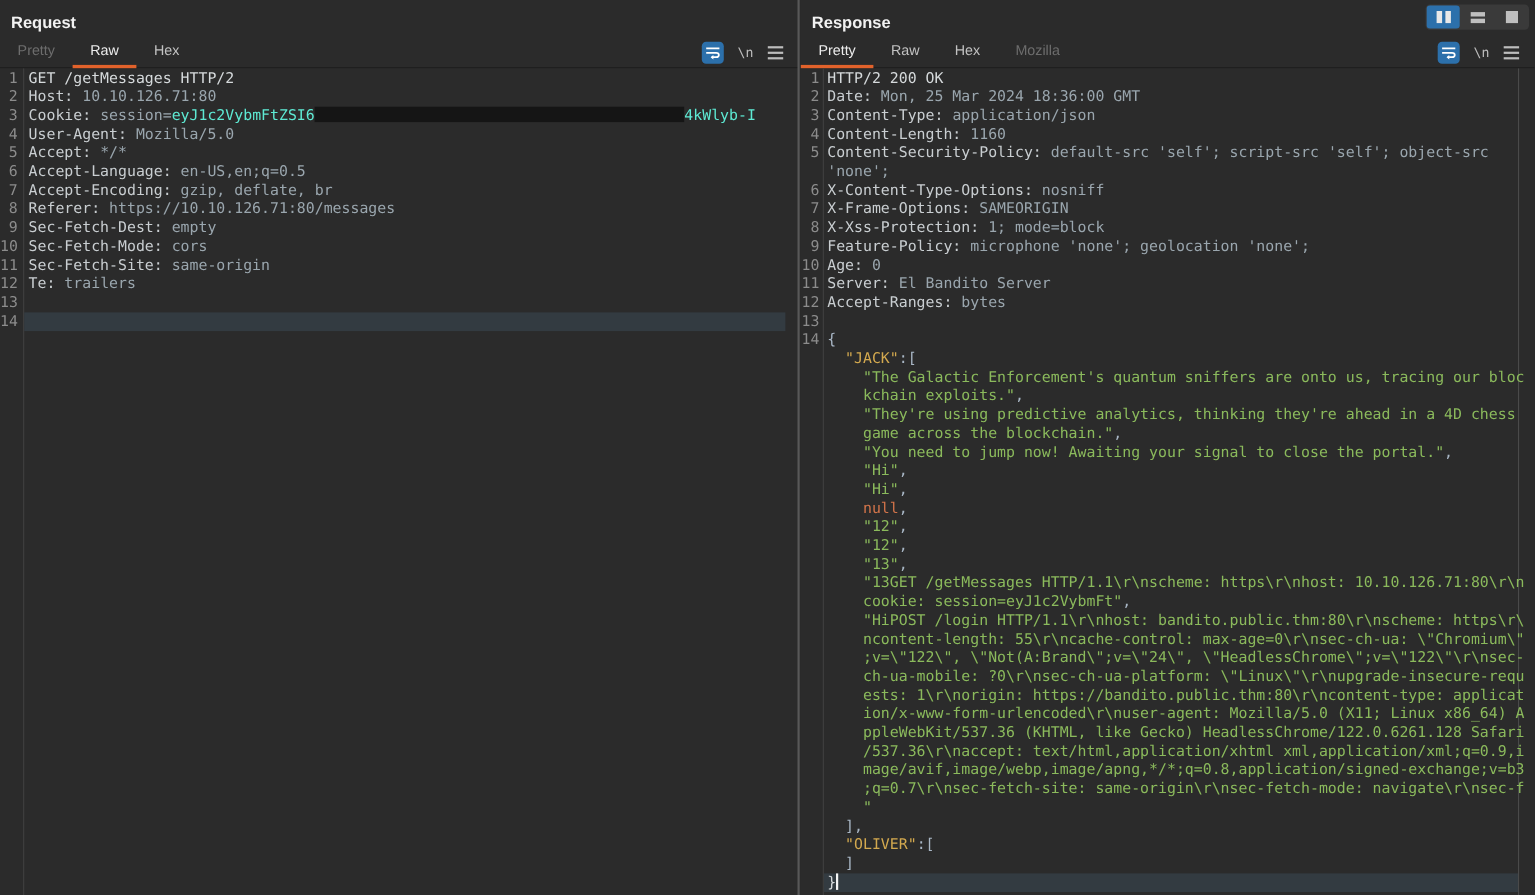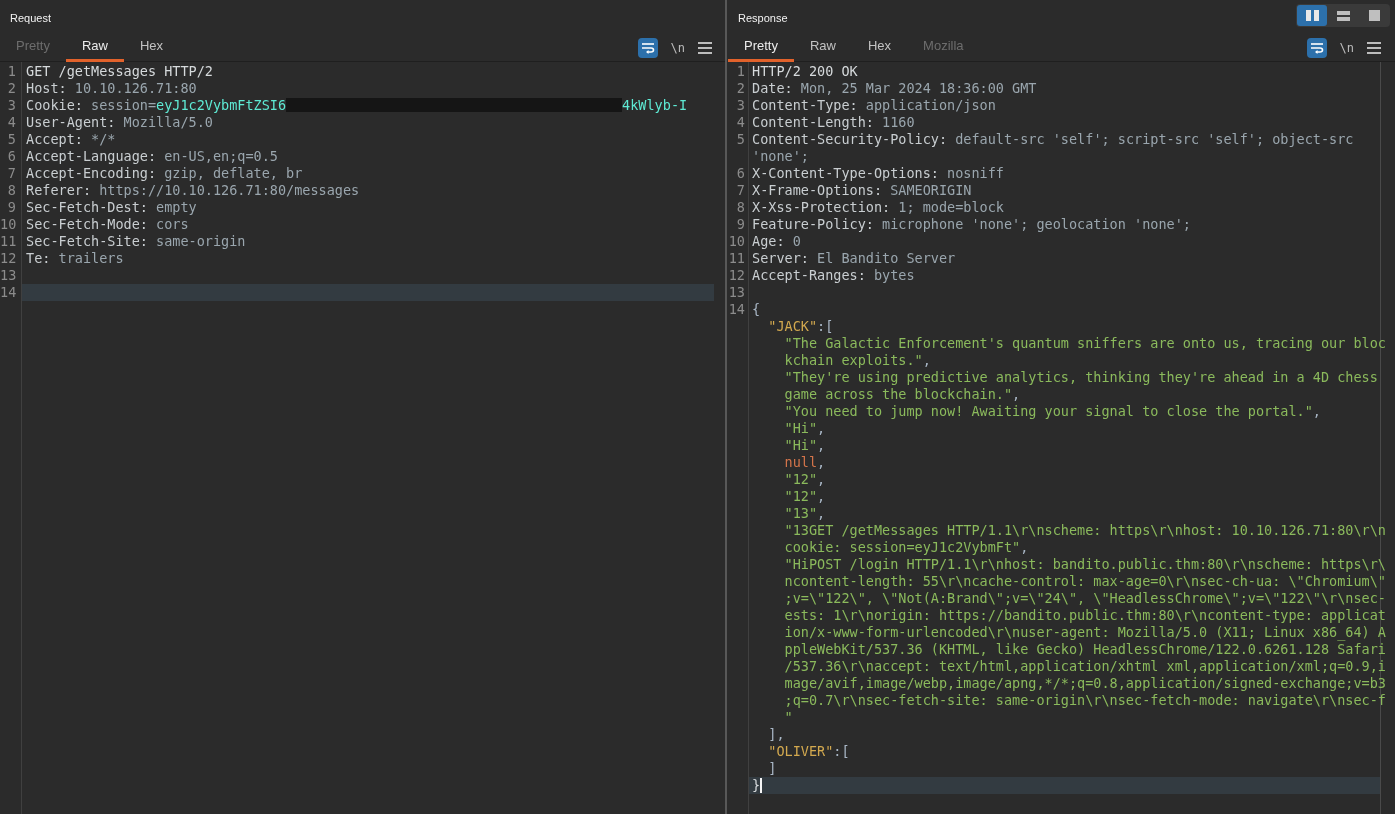--- a/index.html
+++ b/index.html
@@ -3,21 +3,21 @@
 <meta charset="utf-8">
 <style>
   * { margin:0; padding:0; box-sizing:border-box; }
   html,body { width:1395px; height:814px; overflow:hidden; background:#2b2b2b;
     font-family:"Liberation Sans", sans-serif; }
   .panel { position:absolute; top:0; bottom:0; background:#2b2b2b; }
   #request-panel { left:0; width:726px; }
   #response-panel { left:728px; width:667px; }
   #panel-divider { position:absolute; left:725px; top:0; bottom:0; width:2px; background:#585858; cursor:col-resize; }
 
-  .panel-title { position:absolute; left:10px; top:12px; font-size:11px; font-weight:normal; color:#f2f2f2; }
+  .panel-title { position:absolute; left:10px; top:12px; font-size:15px; font-weight:bold; color:#f2f2f2; }
 
   .tabbar { position:absolute; left:0; right:0; top:36px; height:26px; display:flex; align-items:flex-end;
     border-bottom:1px solid #1f1f1f; }
   .tab { padding:4px 16px 6px 16px; font-size:13px; color:#c2c2c2; cursor:pointer; border-bottom:3px solid transparent; margin-bottom:-1px; }
   .tab.active { color:#ececec; border-bottom:3px solid #e2622b; }
   .tab.disabled { color:#6d6d6d; }
 
   .toolbar-icons { position:absolute; top:36px; height:24px; display:flex; align-items:center; gap:13px; }
   #request-panel .toolbar-icons { right:14px; }
   #response-panel .toolbar-icons { right:14px; }
@@ -160,20 +160,21 @@
       <div class="code-row"><span class="gutter-num"></span><span class="code-text"><span class="c-s">    "Hi"</span><span class="c-c">,</span></span></div>
       <div class="code-row"><span class="gutter-num"></span><span class="code-text"><span class="c-c">    </span><span class="c-u">null</span><span class="c-c">,</span></span></div>
       <div class="code-row"><span class="gutter-num"></span><span class="code-text"><span class="c-s">    "12"</span><span class="c-c">,</span></span></div>
       <div class="code-row"><span class="gutter-num"></span><span class="code-text"><span class="c-s">    "12"</span><span class="c-c">,</span></span></div>
       <div class="code-row"><span class="gutter-num"></span><span class="code-text"><span class="c-s">    "13"</span><span class="c-c">,</span></span></div>
       <div class="code-row"><span class="gutter-num"></span><span class="code-text"><span class="c-s">    "13GET /getMessages HTTP/1.1\r\nscheme: https\r\nhost: 10.10.126.71:80\r\n</span></span></div>
       <div class="code-row"><span class="gutter-num"></span><span class="code-text"><span class="c-s">    cookie: session=eyJ1c2VybmFt"</span><span class="c-c">,</span></span></div>
       <div class="code-row"><span class="gutter-num"></span><span class="code-text"><span class="c-s">    "HiPOST /login HTTP/1.1\r\nhost: bandito.public.thm:80\r\nscheme: https\r\</span></span></div>
       <div class="code-row"><span class="gutter-num"></span><span class="code-text"><span class="c-s">    ncontent-length: 55\r\ncache-control: max-age=0\r\nsec-ch-ua: \"Chromium\"</span></span></div>
       <div class="code-row"><span class="gutter-num"></span><span class="code-text"><span class="c-s">    ;v=\"122\", \"Not(A:Brand\";v=\"24\", \"HeadlessChrome\";v=\"122\"\r\nsec-</span></span></div>
+      <div class="code-row"><span class="gutter-num"></span><span class="code-text"><span class="c-s">    ch-ua-mobile: ?0\r\nsec-ch-ua-platform: \"Linux\"\r\nupgrade-insecure-requ</span></span></div>
       <div class="code-row"><span class="gutter-num"></span><span class="code-text"><span class="c-s">    ests: 1\r\norigin: https://bandito.public.thm:80\r\ncontent-type: applicat</span></span></div>
       <div class="code-row"><span class="gutter-num"></span><span class="code-text"><span class="c-s">    ion/x-www-form-urlencoded\r\nuser-agent: Mozilla/5.0 (X11; Linux x86_64) A</span></span></div>
       <div class="code-row"><span class="gutter-num"></span><span class="code-text"><span class="c-s">    ppleWebKit/537.36 (KHTML, like Gecko) HeadlessChrome/122.0.6261.128 Safari</span></span></div>
       <div class="code-row"><span class="gutter-num"></span><span class="code-text"><span class="c-s">    /537.36\r\naccept: text/html,application/xhtml xml,application/xml;q=0.9,i</span></span></div>
       <div class="code-row"><span class="gutter-num"></span><span class="code-text"><span class="c-s">    mage/avif,image/webp,image/apng,*/*;q=0.8,application/signed-exchange;v=b3</span></span></div>
       <div class="code-row"><span class="gutter-num"></span><span class="code-text"><span class="c-s">    ;q=0.7\r\nsec-fetch-site: same-origin\r\nsec-fetch-mode: navigate\r\nsec-f</span></span></div>
       <div class="code-row"><span class="gutter-num"></span><span class="code-text"><span class="c-s">    "</span></span></div>
       <div class="code-row"><span class="gutter-num"></span><span class="code-text"><span class="c-c">  ],</span></span></div>
       <div class="code-row"><span class="gutter-num"></span><span class="code-text"><span class="c-c">  </span><span class="c-k">"OLIVER"</span><span class="c-c">:[</span></span></div>
       <div class="code-row"><span class="gutter-num"></span><span class="code-text"><span class="c-c">  ]</span></span></div>

